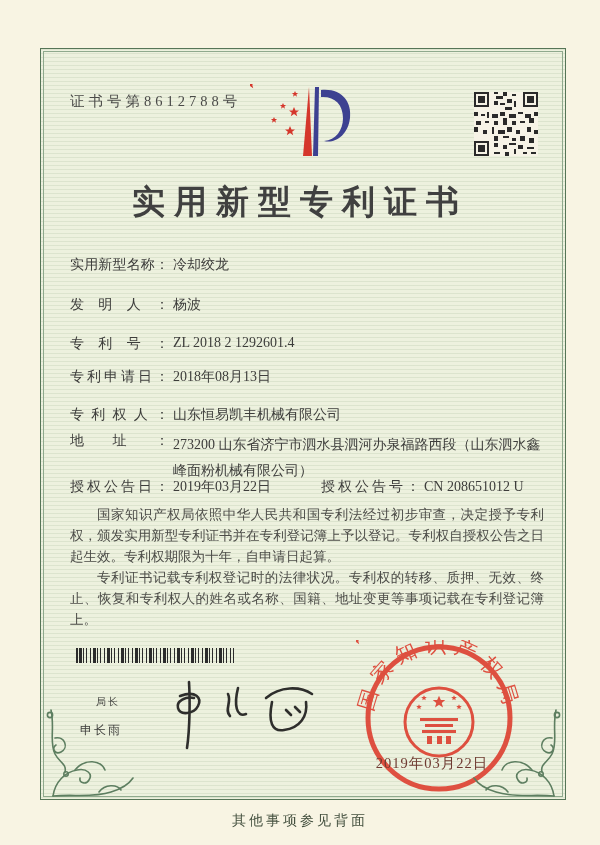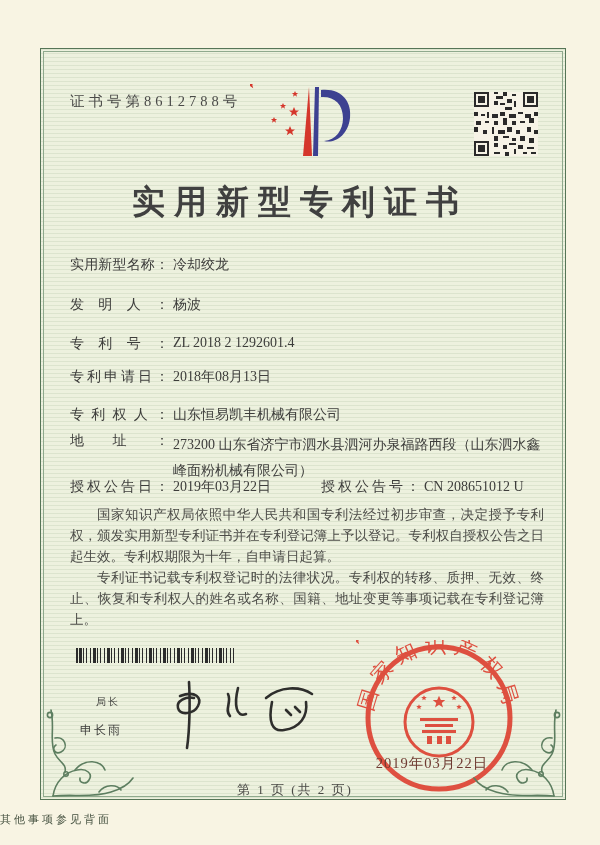--- a/index.html
+++ b/index.html
@@ -69,21 +69,21 @@
   .seal-date{
     position:absolute;left:362px;top:754px;width:140px;
     font-size:14.5px;color:#6e3a31;letter-spacing:1px;text-align:center;
   }
   .page-no{
     position:absolute;left:0;right:10px;top:781px;
     text-align:center;font-size:13px;color:#4a4a46;letter-spacing:2px;
   }
   .back-note{
     position:absolute;left:0;right:0;top:812px;
-    text-align:left;font-size:11px;color:#44503f;letter-spacing:3px;
+    text-align:center;font-size:14px;color:#44503f;letter-spacing:3px;
   }
   .ornament{position:absolute;width:95px;height:92px;}
   .orn-bl{left:41px;top:708px;}
   .orn-br{left:471px;top:708px;transform:scaleX(-1);}
 </style>
 </head>
 <body>
 
 <div class="page">
 
@@ -260,16 +260,15 @@
       <path d="M14,30 C24,28 28,40 20,44 C14,47 10,40 15,37"></path>
       <path d="M12,88 C14,74 24,64 36,62 C46,60 52,66 48,72 C45,77 38,75 39,70"></path>
       <path d="M34,62 C44,50 60,52 64,62"></path>
       <path d="M12,88 C32,86 52,90 70,84 C80,81 88,76 92,70"></path>
       <path d="M58,84 C64,76 76,76 80,82"></path>
       <circle cx="9" cy="7" r="2.6"></circle>
       <circle cx="25" cy="66" r="2.2"></circle>
     </g>
   </svg>
 
-  <div class="page-no">第 1 页 (共 2 页)</div>
   <div class="back-note">其他事项参见背面</div>
 
 </div>
 
 </body></html>

